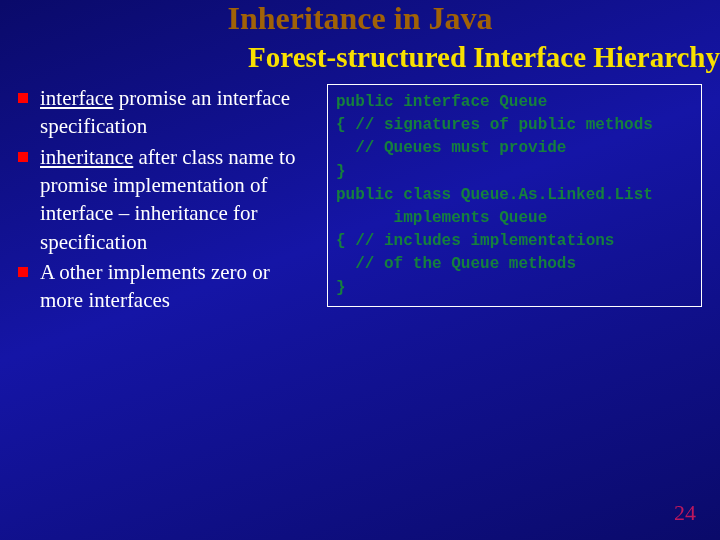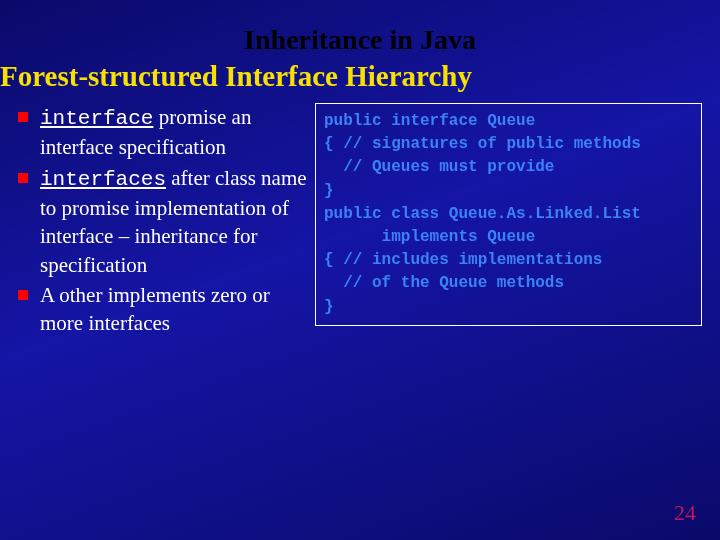--- a/index.html
+++ b/index.html
@@ -10,31 +10,32 @@
     overflow: hidden;
   }
   body {
     background: linear-gradient(160deg, #0a0a6a 0%, #1515a6 45%, #0a0a6a 100%);
     font-family: "Times New Roman", Times, serif;
     color: #ffffff;
     position: relative;
   }
   .title {
     text-align: center;
-    font-size: 28px;
+    font-size: 32px;
     font-weight: bold;
-    color: #000000;
-    padding-top: 24px;
+    color: #a16207;
+    padding-top: 0;
   }
   .subtitle {
-    text-align: left;
+    text-align: right;
     font-size: 29px;
     font-weight: bold;
     color: #f8e000;
     margin-top: 4px;
+    margin-left: 12px;
   }
   .content {
     display: flex;
     padding: 10px 18px 0 18px;
   }
   .left {
     flex: 0 0 295px;
   }
   .right {
     flex: 1;
@@ -55,33 +56,33 @@
   li::before {
     content: '';
     position: absolute;
     left: 0;
     top: 9px;
     width: 10px;
     height: 10px;
     background: #ff0000;
   }
   .code-kw {
-    font-family: Liberation Mono, monospace;
+    font-family: Liberation Serif, serif;
     text-decoration: underline;
   }
   .codeblock {
     border: 1px solid #ffffff;
     padding: 6px 8px;
     font-family: "Courier New", monospace;
     font-size: 16px;
     font-weight: bold;
-    color: #3b82f6;
+    color: #15803d;
     line-height: 1.45;
     white-space: pre;
-    margin-left: 2px;
+    margin-left: 14px;
   }
   .pagenum {
     position: absolute;
     bottom: 14px;
     right: 24px;
     color: #be185d;
     font-size: 22px;
   }
 </style>
 </head>
@@ -90,21 +91,21 @@
 <div class="title">Inheritance in Java</div>
 <div class="subtitle">Forest-structured Interface Hierarchy</div>
 
 <div class="content">
   <div class="left">
     <ul>
       <li>
         <span class="code-kw">interface</span><span> promise an interface specification</span>
       </li>
       <li>
-        <span class="code-kw">interfaces</span><span> after class name to promise implementation of interface – inheritance for specification</span>
+        <span class="code-kw">inheritance</span><span> after class name to promise implementation of interface – inheritance for specification</span>
       </li>
       <li>
         <span>A other implements zero or more interfaces</span>
       </li>
     </ul>
   </div>
   <div class="right">
     <div class="codeblock">public interface Queue
 { // signatures of public methods
   // Queues must provide

